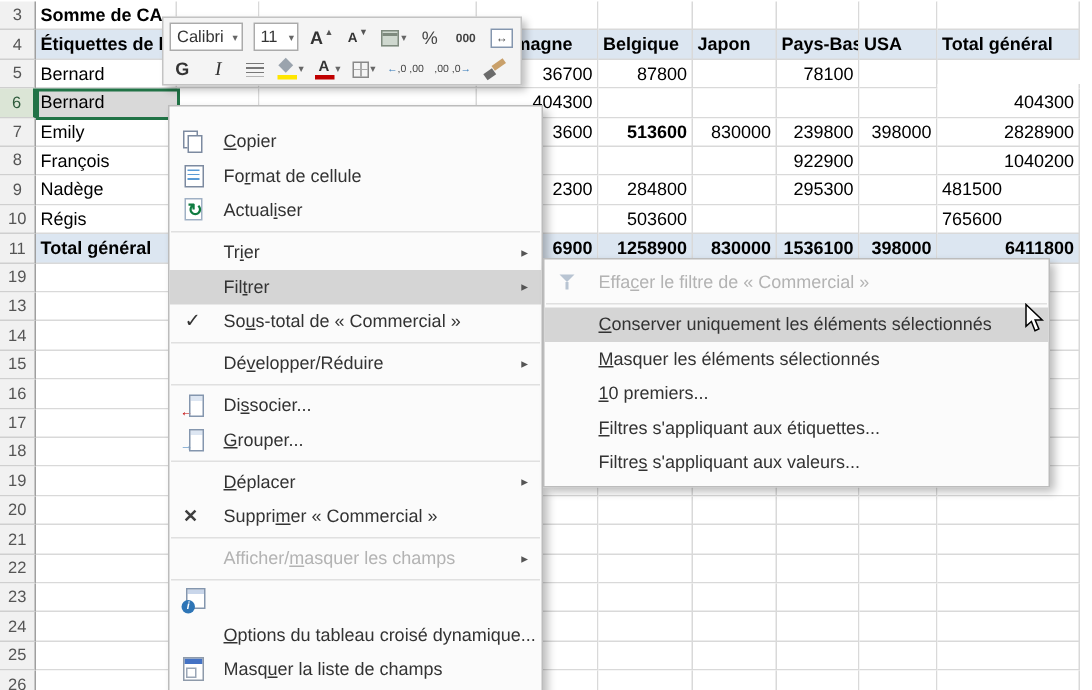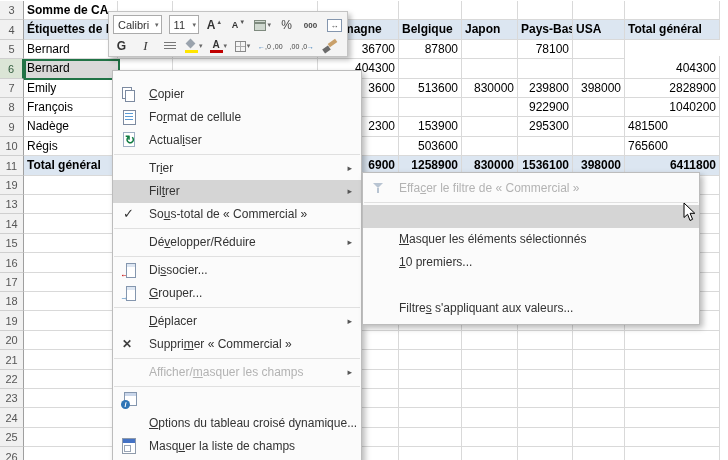--- a/index.html
+++ b/index.html
@@ -137,41 +137,41 @@
       <div class="cell" style="left: 399px; top: 59px; width: 63px; height: 20px; text-align: right; line-height: 19px;"></div>
       <div class="cell" style="left: 462px; top: 59px; width: 56px; height: 20px; text-align: right; line-height: 19px;"></div>
       <div class="cell" style="left: 518px; top: 59px; width: 55px; height: 20px; text-align: right; line-height: 19px;"></div>
       <div class="cell" style="left: 573px; top: 59px; width: 52px; height: 20px; text-align: right; line-height: 19px;"></div>
       <div class="cell" style="left: 625px; top: 59px; width: 95px; height: 20px; text-align: right; line-height: 19px;">404300</div>
       <div class="rh" style="left: 0px; top: 79px; width: 24px; height: 19px;">7</div>
       <div class="cell" style="left: 24px; top: 79px; width: 94px; height: 19px; text-align: left; line-height: 18px;">Emily</div>
       <div class="cell" style="left: 118px; top: 79px; width: 55px; height: 19px; text-align: left; line-height: 18px;"></div>
       <div class="cell" style="left: 173px; top: 79px; width: 145px; height: 19px; text-align: left; line-height: 18px;"></div>
       <div class="cell" style="left: 318px; top: 79px; width: 81px; height: 19px; text-align: right; line-height: 18px;">3600</div>
-      <div class="cell" style="left: 399px; top: 79px; width: 63px; height: 19px; text-align: right; line-height: 18px;">513600</div>
+      <div class="cell" style="left: 399px; top: 79px; width: 63px; height: 19px; text-align: right; line-height: 18px; font-weight: bold;">513600</div>
       <div class="cell" style="left: 462px; top: 79px; width: 56px; height: 19px; text-align: right; line-height: 18px;">830000</div>
       <div class="cell" style="left: 518px; top: 79px; width: 55px; height: 19px; text-align: right; line-height: 18px;">239800</div>
       <div class="cell" style="left: 573px; top: 79px; width: 52px; height: 19px; text-align: right; line-height: 18px;">398000</div>
       <div class="cell" style="left: 625px; top: 79px; width: 95px; height: 19px; text-align: right; line-height: 18px;">2828900</div>
       <div class="rh" style="left: 0px; top: 98px; width: 24px; height: 19px;">8</div>
       <div class="cell" style="left: 24px; top: 98px; width: 94px; height: 19px; text-align: left; line-height: 18px;">François</div>
       <div class="cell" style="left: 118px; top: 98px; width: 55px; height: 19px; text-align: left; line-height: 18px;"></div>
       <div class="cell" style="left: 173px; top: 98px; width: 145px; height: 19px; text-align: left; line-height: 18px;"></div>
       <div class="cell" style="left: 318px; top: 98px; width: 81px; height: 19px; text-align: right; line-height: 18px;"></div>
       <div class="cell" style="left: 399px; top: 98px; width: 63px; height: 19px; text-align: right; line-height: 18px;"></div>
       <div class="cell" style="left: 462px; top: 98px; width: 56px; height: 19px; text-align: right; line-height: 18px;"></div>
       <div class="cell" style="left: 518px; top: 98px; width: 55px; height: 19px; text-align: right; line-height: 18px;">922900</div>
       <div class="cell" style="left: 573px; top: 98px; width: 52px; height: 19px; text-align: right; line-height: 18px;"></div>
       <div class="cell" style="left: 625px; top: 98px; width: 95px; height: 19px; text-align: right; line-height: 18px;">1040200</div>
       <div class="rh" style="left: 0px; top: 117px; width: 24px; height: 20px;">9</div>
       <div class="cell" style="left: 24px; top: 117px; width: 94px; height: 20px; text-align: left; line-height: 19px;">Nadège</div>
       <div class="cell" style="left: 118px; top: 117px; width: 55px; height: 20px; text-align: left; line-height: 19px;"></div>
       <div class="cell" style="left: 173px; top: 117px; width: 145px; height: 20px; text-align: left; line-height: 19px;"></div>
       <div class="cell" style="left: 318px; top: 117px; width: 81px; height: 20px; text-align: right; line-height: 19px;">2300</div>
-      <div class="cell" style="left: 399px; top: 117px; width: 63px; height: 20px; text-align: right; line-height: 19px;">153900</div>
+      <div class="cell" style="left: 399px; top: 117px; width: 63px; height: 20px; text-align: right; line-height: 19px;">284800</div>
       <div class="cell" style="left: 462px; top: 117px; width: 56px; height: 20px; text-align: right; line-height: 19px;"></div>
       <div class="cell" style="left: 518px; top: 117px; width: 55px; height: 20px; text-align: right; line-height: 19px;">295300</div>
       <div class="cell" style="left: 573px; top: 117px; width: 52px; height: 20px; text-align: right; line-height: 19px;"></div>
       <div class="cell" style="left: 625px; top: 117px; width: 95px; height: 20px; line-height: 19px;">481500</div>
       <div class="rh" style="left: 0px; top: 137px; width: 24px; height: 19px;">10</div>
       <div class="cell" style="left: 24px; top: 137px; width: 94px; height: 19px; text-align: left; line-height: 18px;">Régis</div>
       <div class="cell" style="left: 118px; top: 137px; width: 55px; height: 19px; text-align: left; line-height: 18px;"></div>
       <div class="cell" style="left: 173px; top: 137px; width: 145px; height: 19px; text-align: left; line-height: 18px;"></div>
       <div class="cell" style="left: 318px; top: 137px; width: 81px; height: 19px; text-align: right; line-height: 18px;"></div>
       <div class="cell" style="left: 399px; top: 137px; width: 63px; height: 19px; text-align: right; line-height: 18px;">503600</div>
@@ -439,23 +439,23 @@
       <div class="mi"><div class="gut"></div><div class="lbl"><u>O</u>ptions du tableau croisé dynamique...</div></div>
       <div class="mi"><div class="gut">
           <div class="ic field-list-icon"></div>
         </div><div class="lbl">Masq<u>u</u>er la liste de champs</div></div>
     </div>
   <div id="sub-menu" class="menu">
       <div class="mi dis"><div class="gut">
           <div class="ic clear-filter-icon"></div>
         </div><div class="lbl">Effa<u>c</u>er le filtre de « Commercial »</div></div>
       <div class="msep"></div>
-      <div class="mi hl"><div class="gut"></div></div>
+      <div class="mi hl"><div class="gut"></div><div class="lbl"><u>C</u>onserver uniquement les éléments sélectionnés</div></div>
       <div class="mi"><div class="gut"></div><div class="lbl"><u>M</u>asquer les éléments sélectionnés</div></div>
       <div class="mi"><div class="gut"></div><div class="lbl"><u>1</u>0 premiers...</div></div>
-      <div class="mi"><div class="gut"></div></div>
+      <div class="mi"><div class="gut"></div><div class="lbl"><u>F</u>iltres s'appliquant aux étiquettes...</div></div>
       <div class="mi"><div class="gut"></div><div class="lbl">Filtre<u>s</u> s'appliquant aux valeurs...</div></div>
     </div>
 
   <svg id="cursor" width="14" height="20" viewBox="0 0 14 20">
     <polygon points="1,1 1,15.5 4.6,12.3 7,18.5 9.6,17.3 7.1,11.3 11.8,11.3" fill="#ffffff" stroke="#000000" stroke-width="1"></polygon>
   </svg>
 </div>
 
 </body></html>

